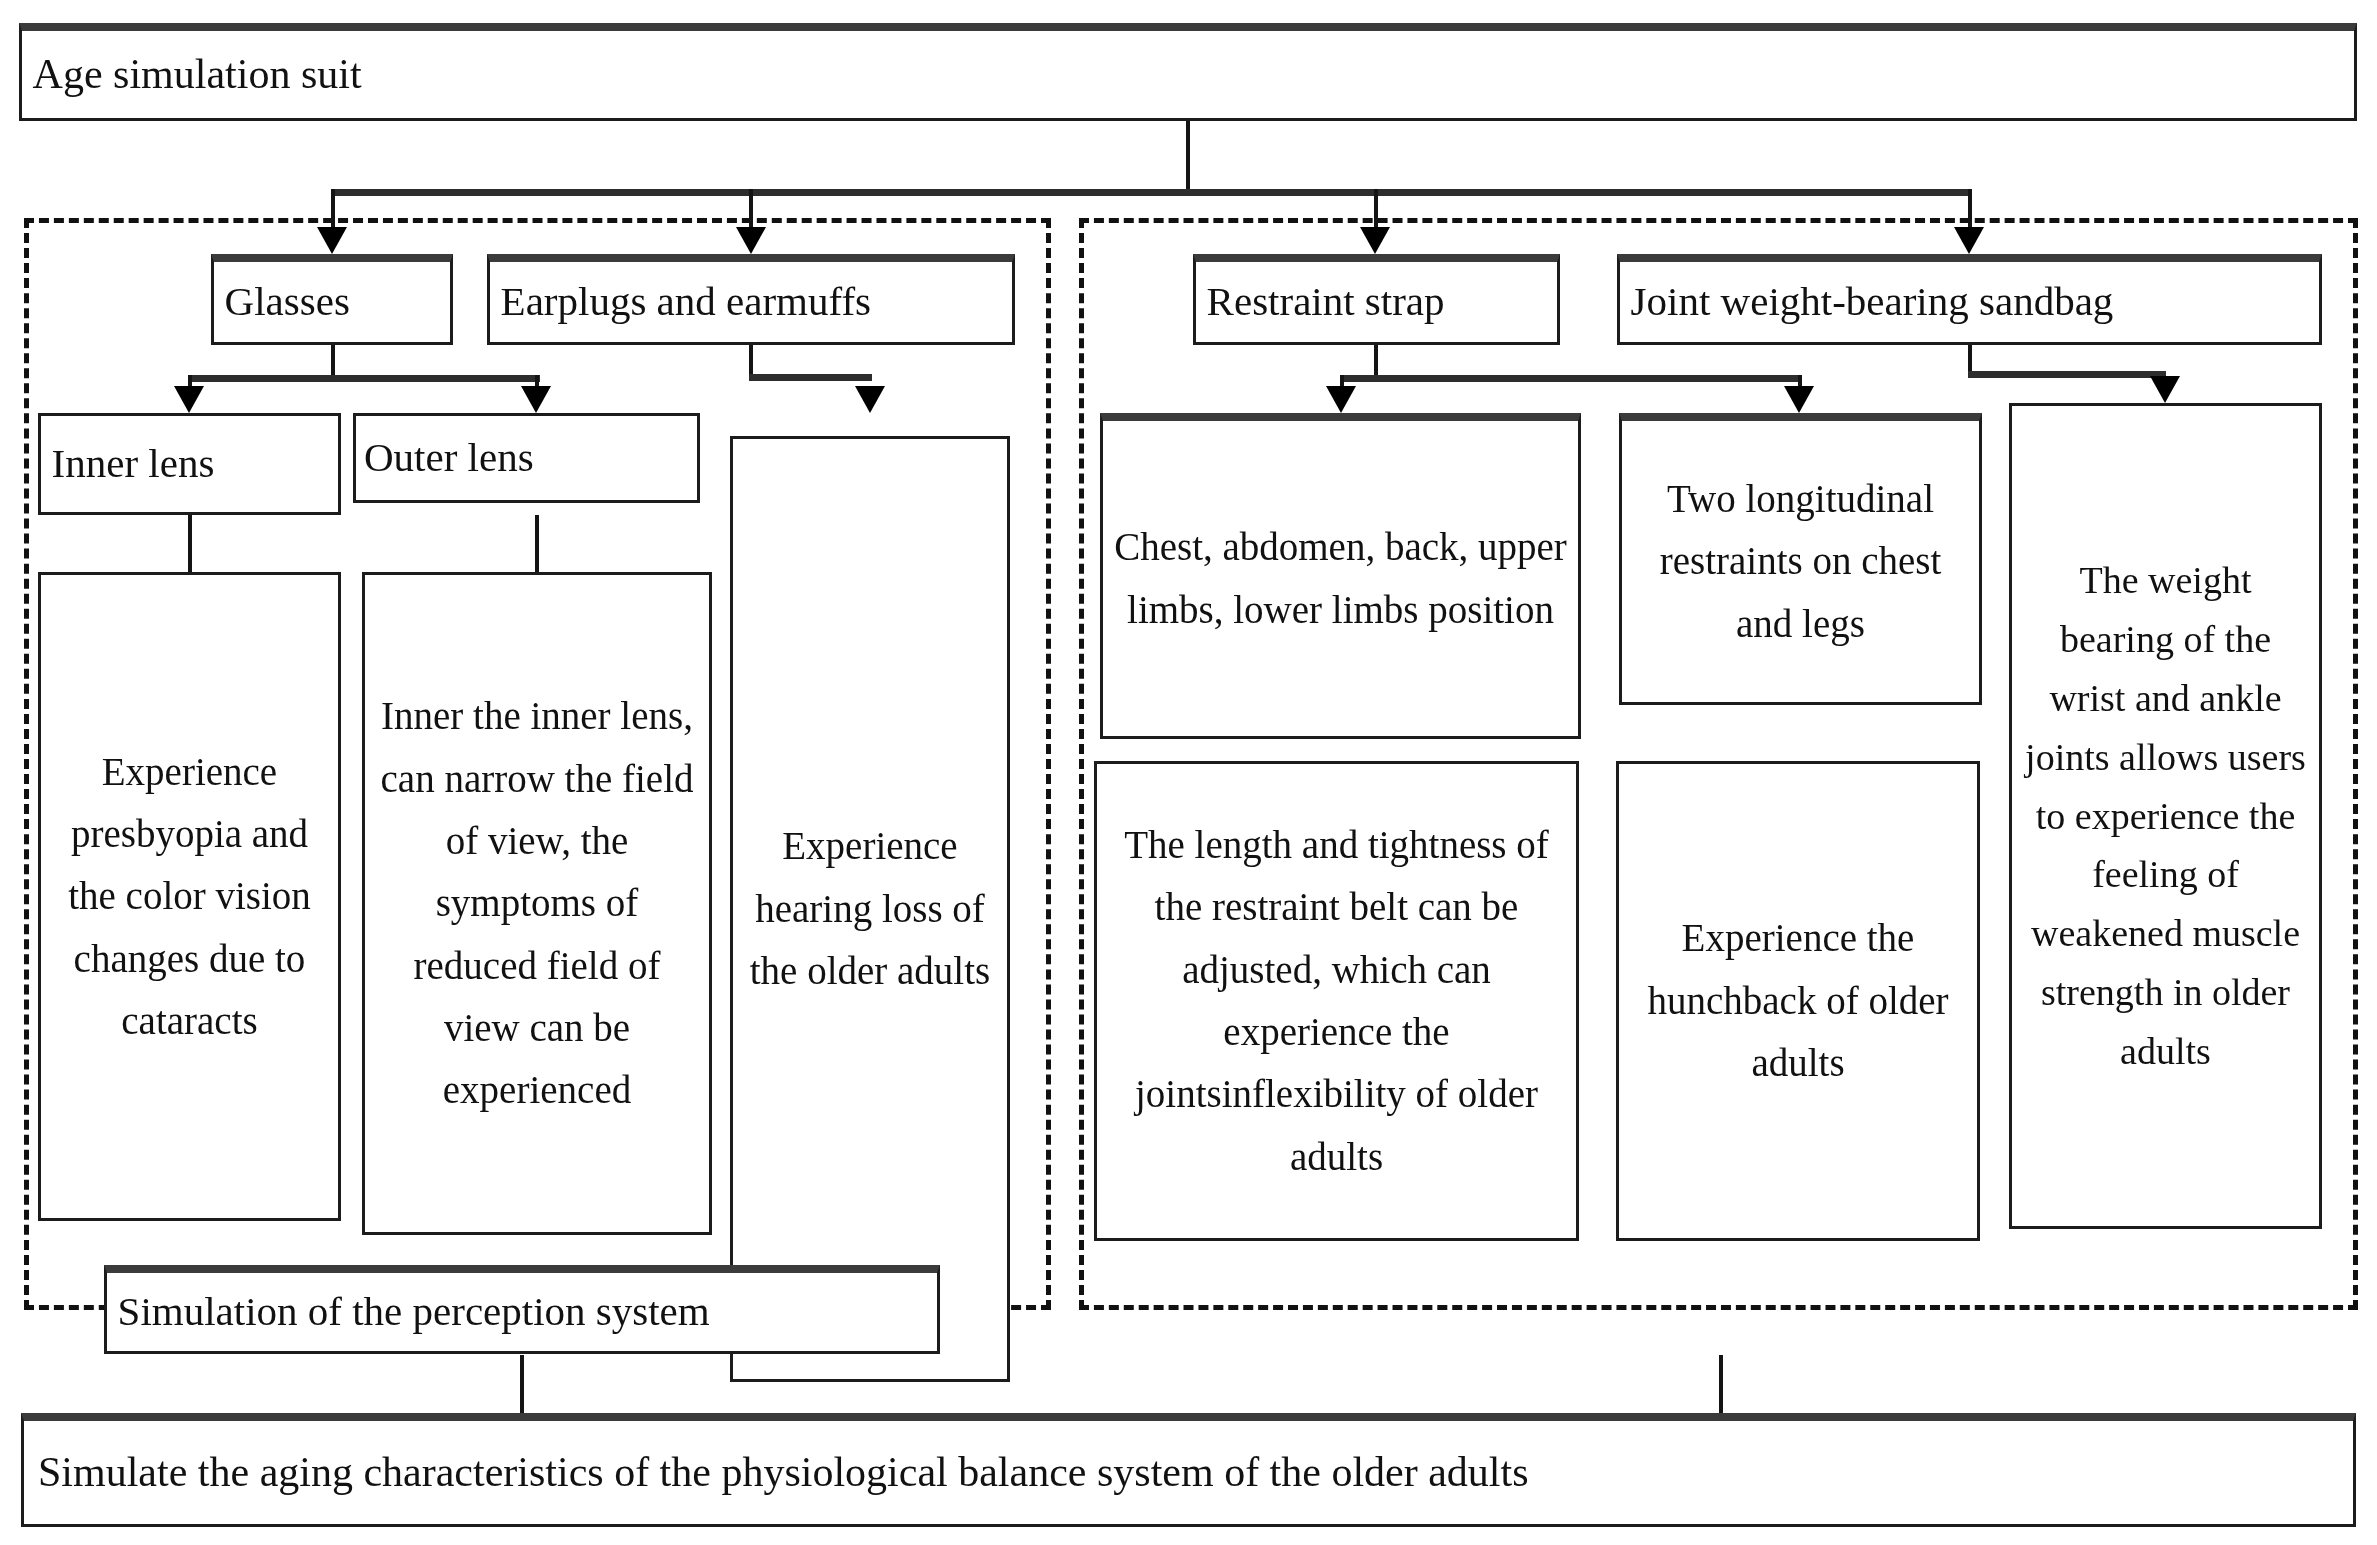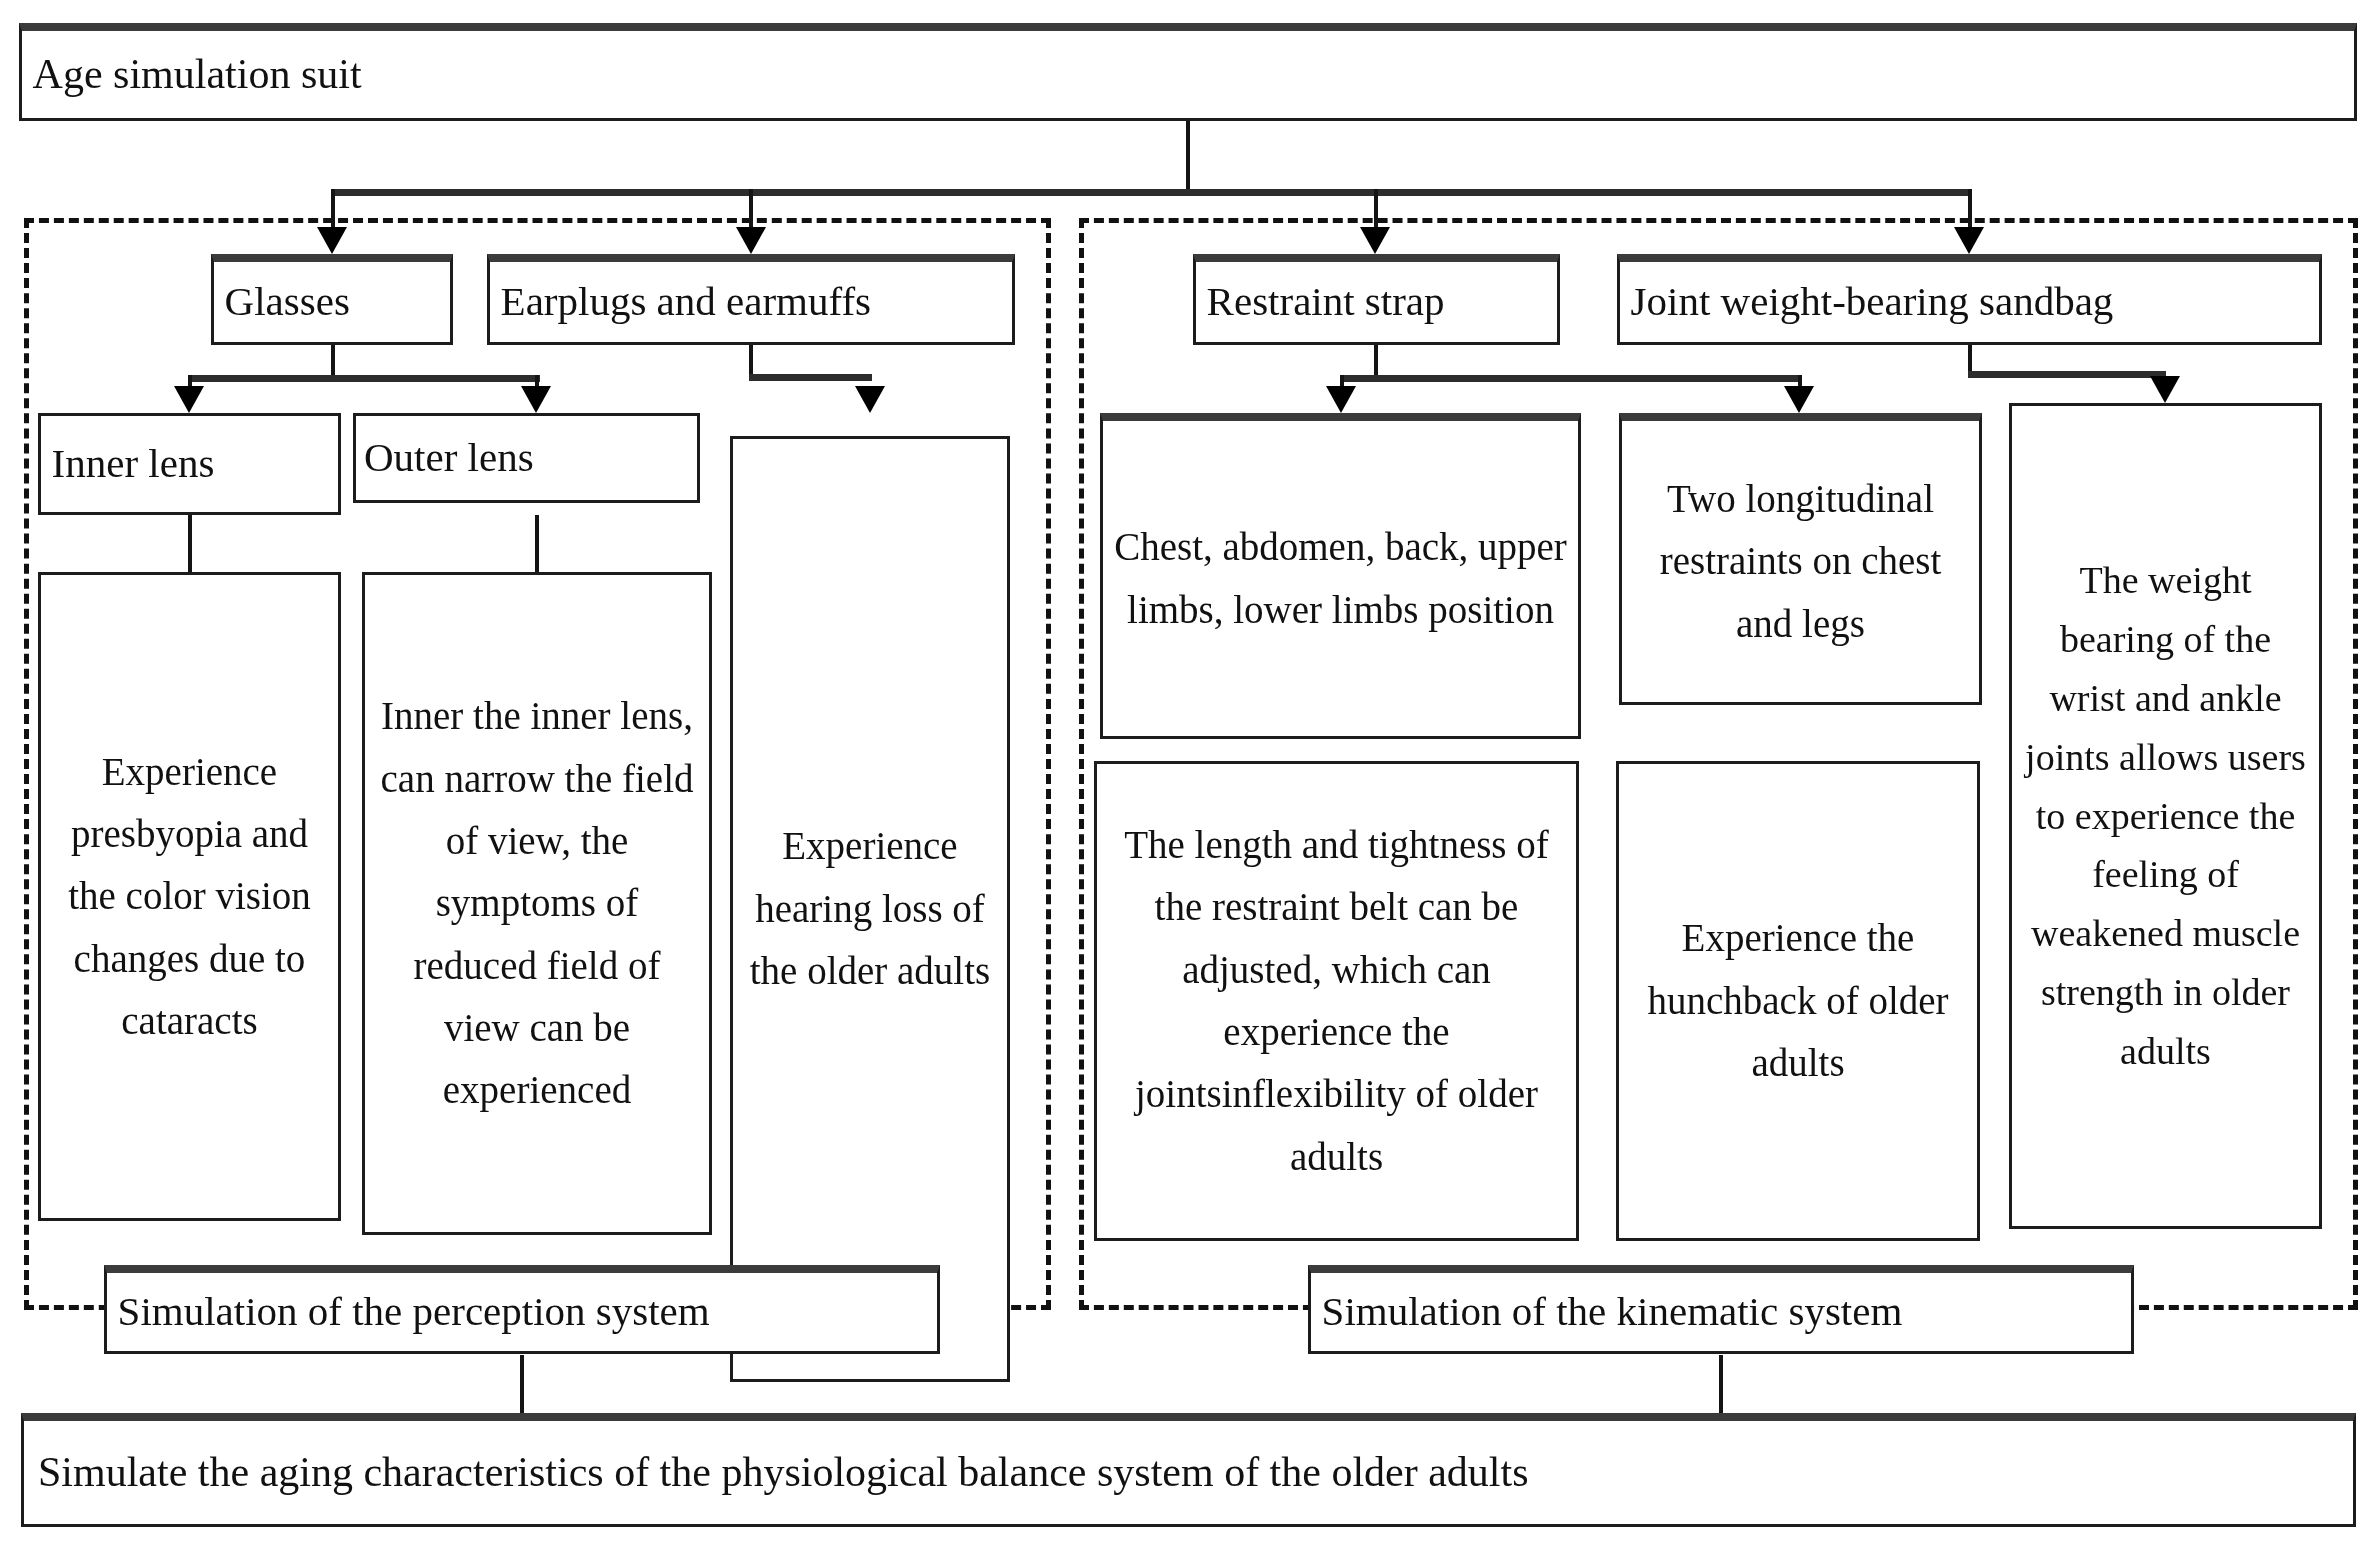--- a/index.html
+++ b/index.html
@@ -140,23 +140,20 @@
   <div class="node fs-para" style="left:1094px;top:761px;width:485px;height:480px;">
     <span>The length and tightness of the restraint belt can be adjusted, which can experience the jointsinflexibility of older adults</span>
   </div>
   <div class="node fs-para" style="left:1616px;top:761px;width:364px;height:480px;">
     <span>Experience the hunchback of older adults</span>
   </div>
 
   <div class="node thick-top fs-head" style="left:104px;top:1265px;width:836px;height:89px;">
     <span>Simulation of the perception system</span>
   </div>
-  <div class="node thick-top fs-head" style="left:1308px;top:1265px;width:826px;height:89px;">
-    <span>Simulation of the kinematic system</span>
-  </div>
 
   <div class="v-line" style="left:520px;top:1355px;height:58px;"></div>
   <div class="v-line" style="left:1719px;top:1355px;height:58px;"></div>
 
   <div class="node thick-top fs-big" style="left:21px;top:1413px;width:2335px;height:114px;padding-left:14px;">
     <span>Simulate the aging characteristics of the physiological balance system of the older adults</span>
   </div>
 
 </div>
 

